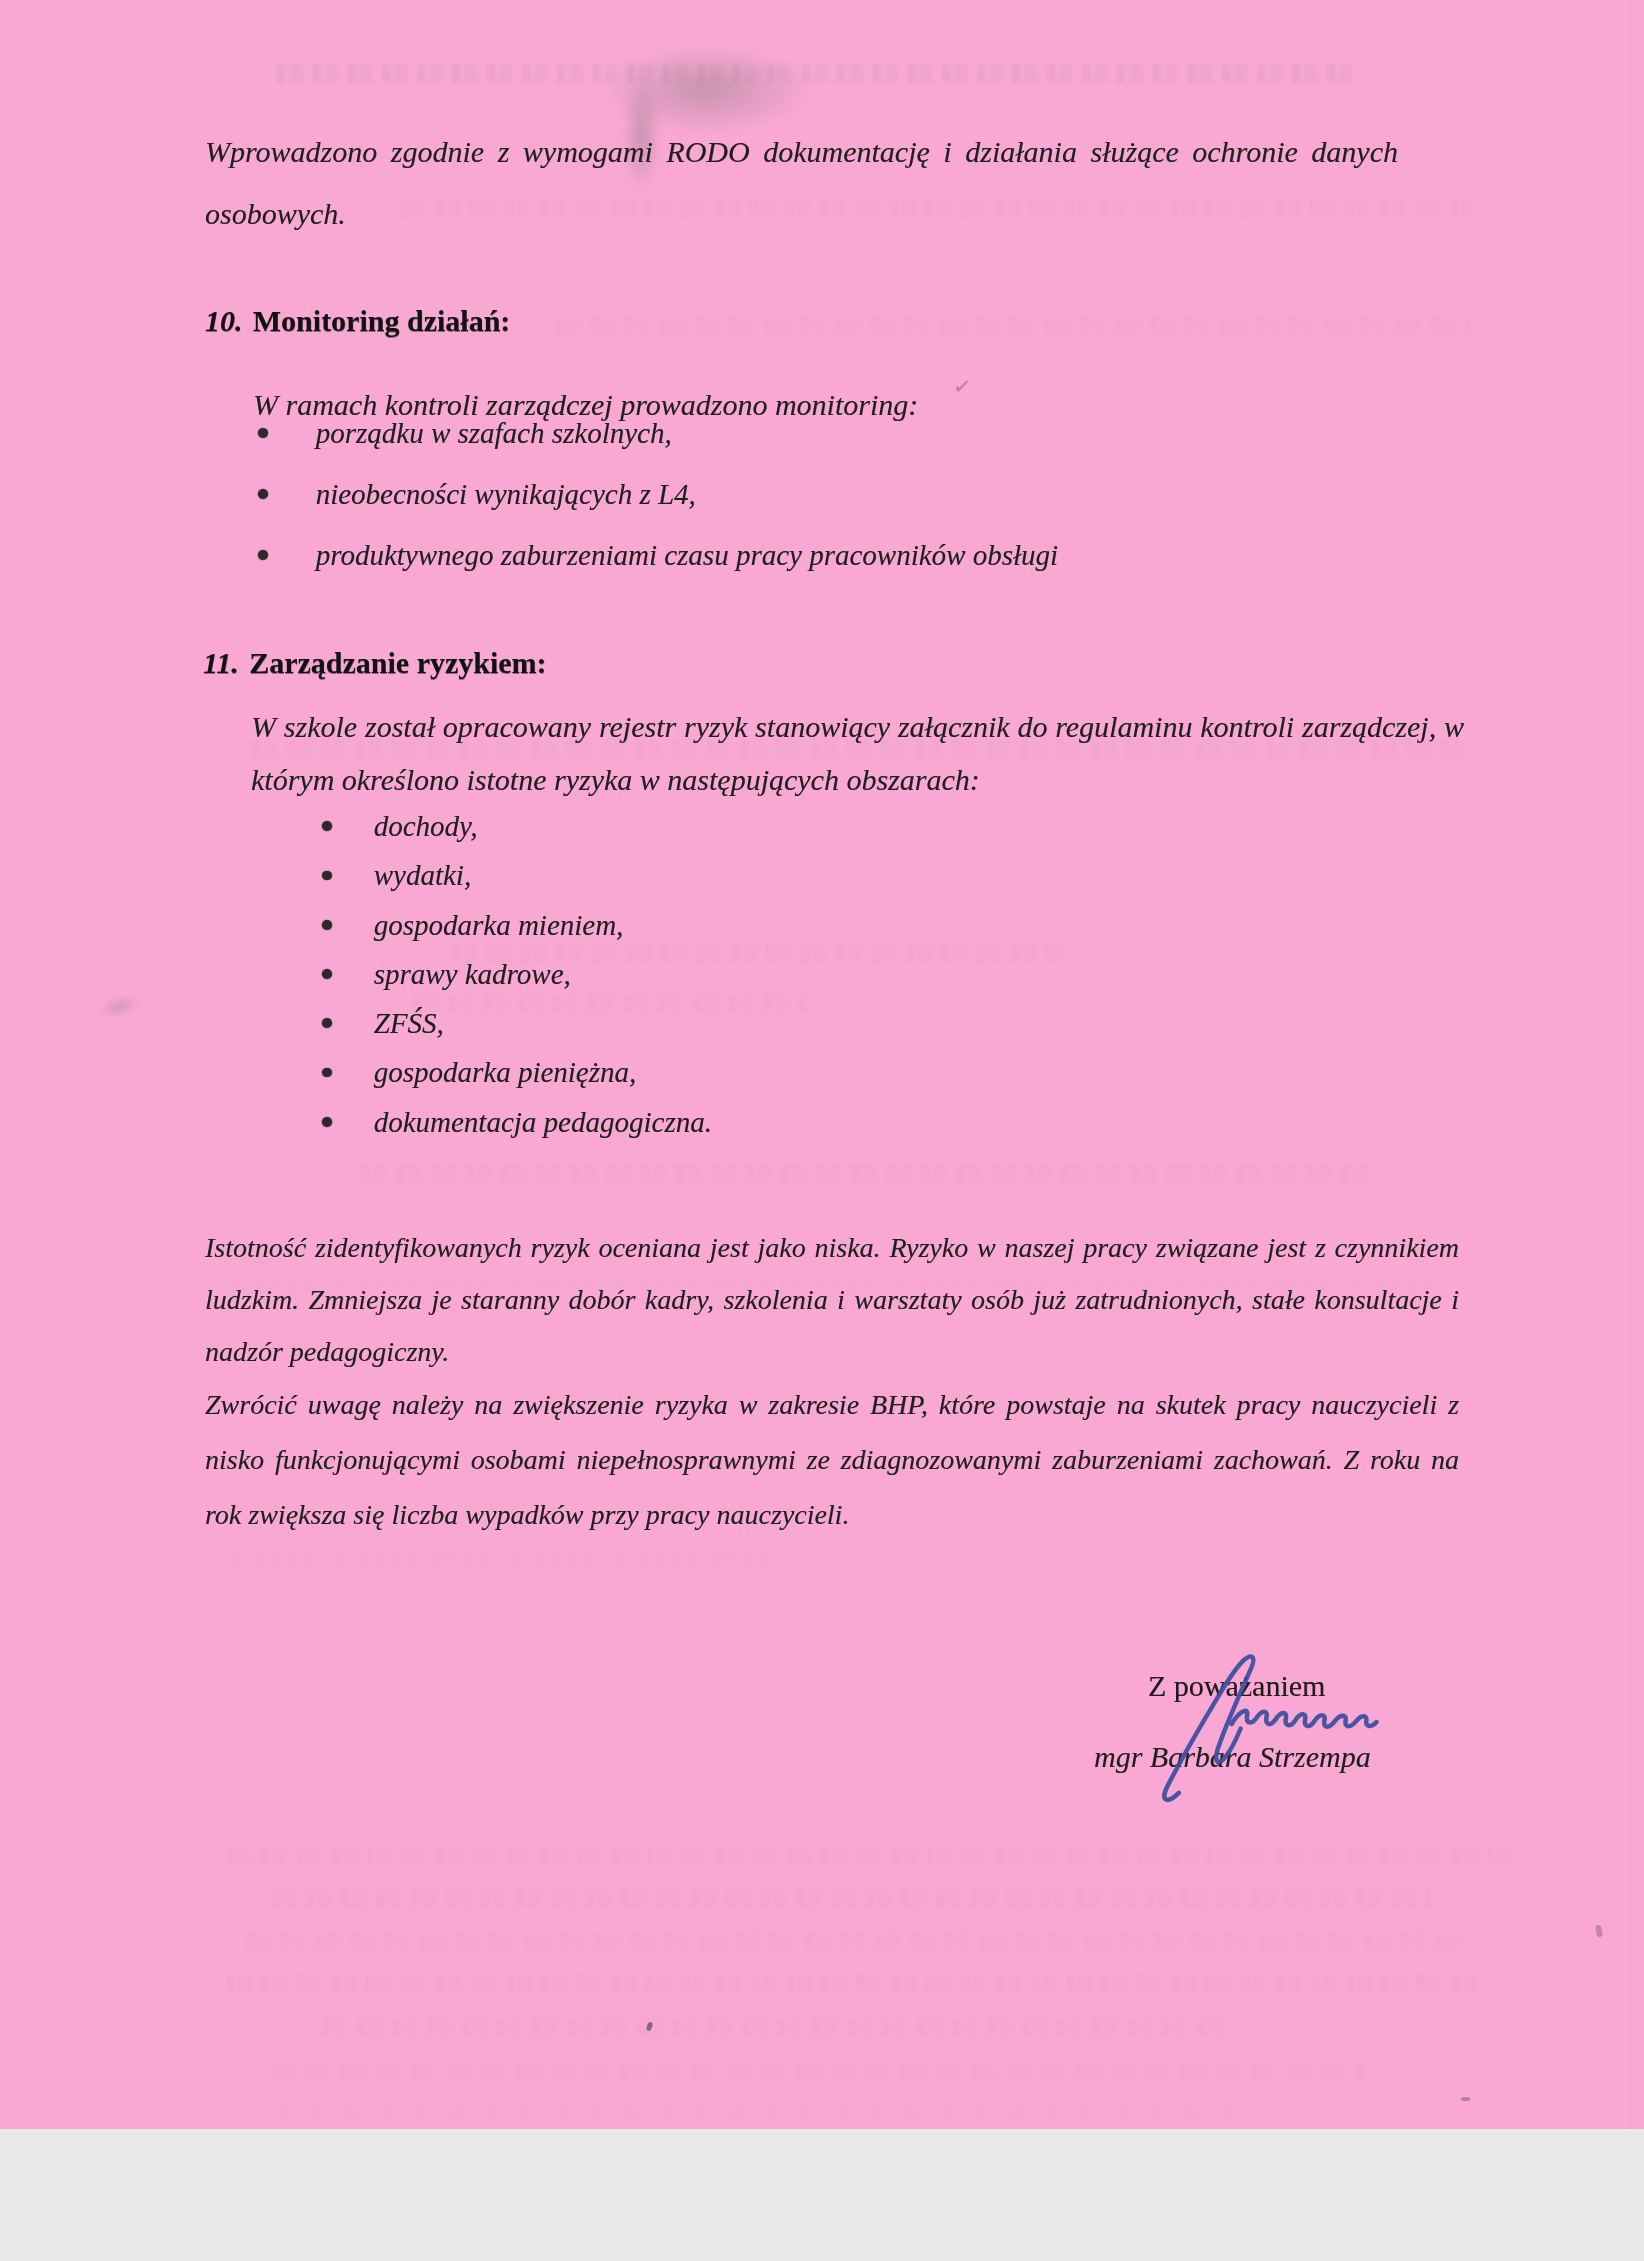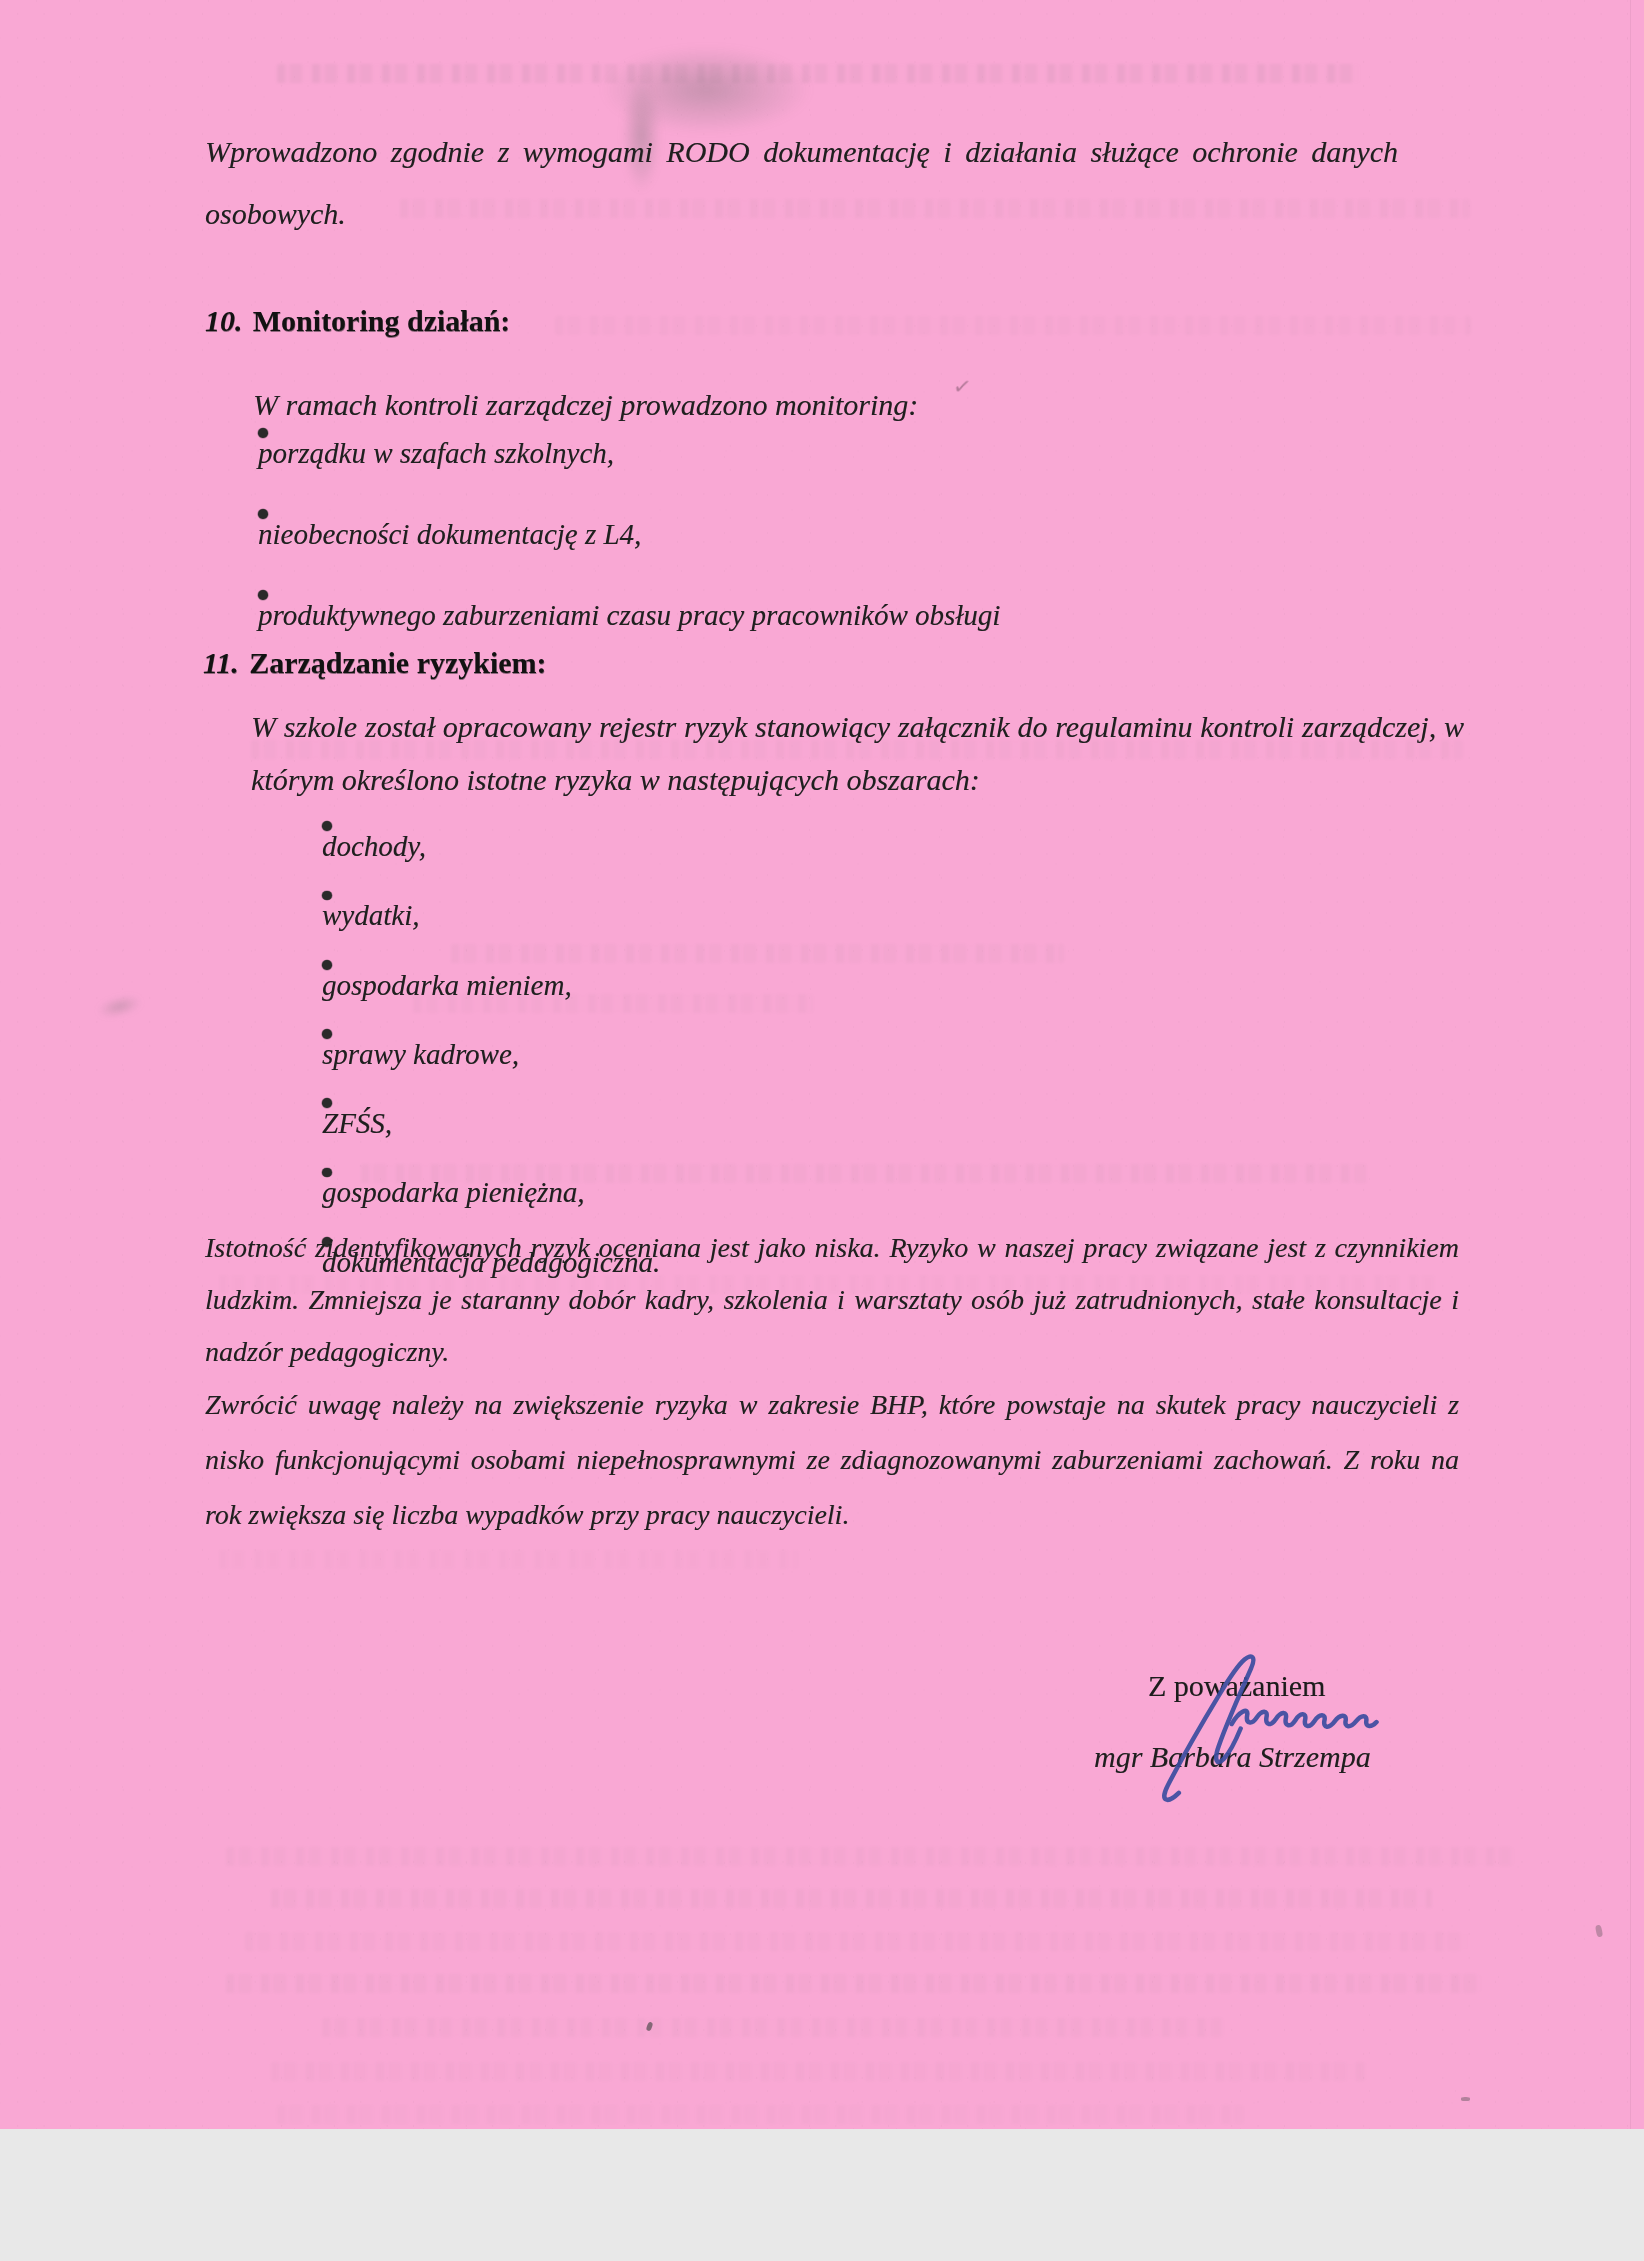--- a/index.html
+++ b/index.html
@@ -38,21 +38,21 @@
     color:#121212;text-shadow:0.3px 0.5px 0.5px rgba(40,40,40,0.5);
   }
   .h10{left:205px;top:303px;text-align:center;}
   .h11{left:203px;top:645px;}
   .hnum{font-style:italic;margin-right:10.3px;}
   .bullets{
     position:absolute;list-style:none;margin:0;padding:0;
     font-style:italic;font-size:29px;
   }
   .bullets li{display:flex;align-items:flex-start;line-height:30px;
-    text-shadow:0.3px 0.4px 0.5px rgba(55,55,55,0.45);flex-direction:column;}
+    text-shadow:0.3px 0.4px 0.5px rgba(55,55,55,0.45);}
   .b10{left:258px;top:418px;}
   .b10 li{margin-bottom:31px;}
   .b11{left:322px;top:811px;}
   .b11 li{margin-bottom:19.3px;}
   .dot{flex:0 0 auto;width:9.7px;height:9.7px;border-radius:50%;
     background:#2a2a2a;margin-top:10.3px;box-shadow:0 0 0.6px 0.6px rgba(40,40,40,0.4);}
   .b10 .dot{margin-right:48px;}
   .b11 .dot{margin-right:42px;}
   .salutation{
     position:absolute;left:1148px;top:1669px;font-size:30px;line-height:34px;
@@ -102,21 +102,21 @@
 
   <ul class="bullets b10">
 
       <li>
         <span class="dot"></span>
         <span class="btext">porządku w szafach szkolnych,</span>
       </li>
 
       <li>
         <span class="dot"></span>
-        <span class="btext">nieobecności dokumentację z L4,</span>
+        <span class="btext">nieobecności wynikających z L4,</span>
       </li>
 
       <li>
         <span class="dot"></span>
         <span class="btext">produktywnego zaburzeniami czasu pracy pracowników obsługi</span>
       </li>
     </ul>
 
   <div class="heading h11">
     <span class="hnum">11.</span><span class="htitle">Zarządzanie ryzykiem:</span>

